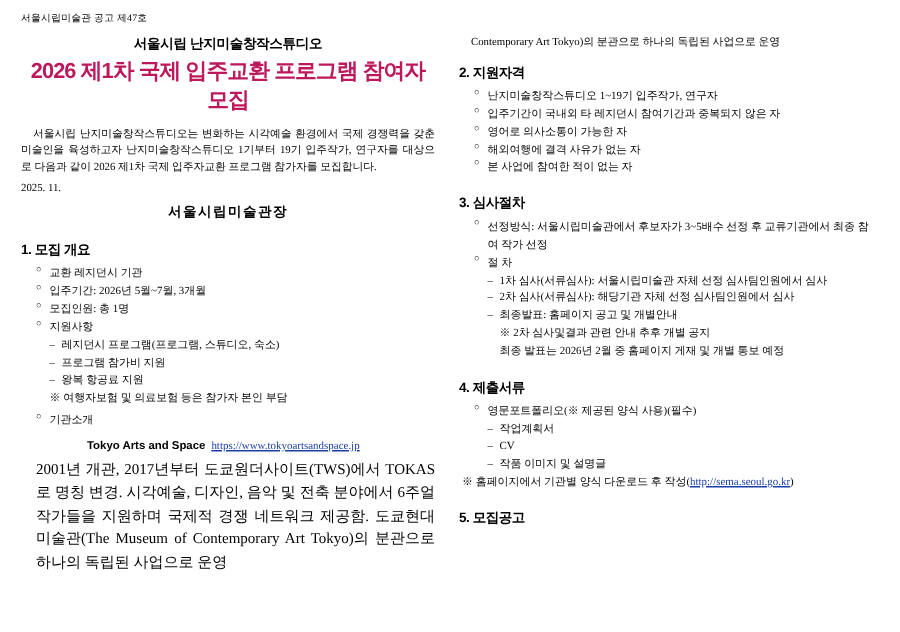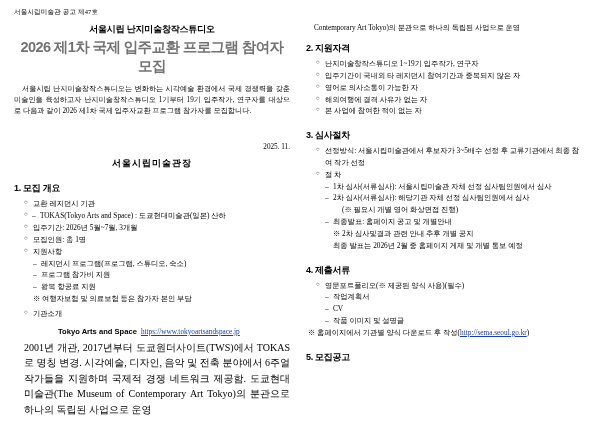--- a/index.html
+++ b/index.html
@@ -42,34 +42,34 @@
     font-size: 9px;
     font-weight: bold;
     font-family: "Liberation Sans", sans-serif;
     letter-spacing: -0.2px;
     margin-bottom: 2px;
   }
   .title-main {
     font-size: 14.5px;
     font-weight: bold;
     font-family: "Liberation Sans", sans-serif;
-    color: #737373;
+    color: #be185d;
     letter-spacing: -0.6px;
   }
   .para {
     font-size: 7.2px;
     line-height: 1.55;
     text-align: justify;
     text-indent: 8px;
     margin: 6px 0 0 0;
   }
   .date-line {
     font-size: 7.2px;
-    text-align: right;
-    margin-top: 26px;
+    text-align: left;
+    margin-top: 4px;
   }
   .org-line {
     font-size: 9px;
     font-weight: bold;
     text-align: center;
     margin-top: 6px;
     letter-spacing: 1px;
     font-family: Liberation Serif, serif;
   }
   .sec {
@@ -180,25 +180,20 @@
       <div class="date-line">2025. 11.</div>
       <div class="org-line">서울시립미술관장</div>
 
       <div class="sec">
         <div class="sec-title">
           <span>1.</span>
           <span>모집 개요</span>
         </div>
         <ul class="lvl1">
           <li>교환 레지던시 기관</li>
-          <li class="plain-li" style="padding-left:8px">
-            <ul class="lvl2" style="padding-left:0">
-              <li>TOKAS(Tokyo Arts and Space) : 도쿄현대미술관(일본) 산하</li>
-            </ul>
-          </li>
           <li>입주기간: 2026년 5월~7월, 3개월</li>
           <li>모집인원: 총 1명</li>
           <li>지원사항</li>
         </ul>
         <ul class="lvl2" style="padding-left:19px">
           <li>레지던시 프로그램(프로그램, 스튜디오, 숙소)</li>
           <li>프로그램 참가비 지원</li>
           <li>왕복 항공료 지원</li>
         </ul>
         <div class="note" style="padding-left:19px">※ 여행자보험 및 의료보험 등은 참가자 본인 부담</div>
@@ -238,21 +233,20 @@
           <span>심사절차</span>
         </div>
         <ul class="lvl1">
           <li>선정방식: 서울시립미술관에서 후보자가 3~5배수 선정 후 교류기관에서 최종 참여 작가 선정</li>
           <li>절  차</li>
         </ul>
         <ul class="lvl2" style="padding-left:19px">
           <li>1차 심사(서류심사): 서울시립미술관 자체 선정 심사팀인원에서 심사</li>
           <li>2차 심사(서류심사): 해당기관 자체 선정 심사팀인원에서 심사</li>
         </ul>
-        <div class="indent-note" style="padding-left:36px">(※ 필요시 개별 영어 화상면접 진행)</div>
         <ul class="lvl2" style="padding-left:19px">
           <li>최종발표: 홈페이지 공고 및 개별안내</li>
         </ul>
         <div class="indent-note" style="padding-left:27px">※ 2차 심사및결과 관련 안내 추후 개별 공지</div>
         <div class="indent-note" style="padding-left:27px">최종 발표는 2026년 2월 중 홈페이지 게재 및 개별 통보 예정</div>
       </div>
 
       <div class="sec">
         <div class="sec-title">
           <span>4.</span>

